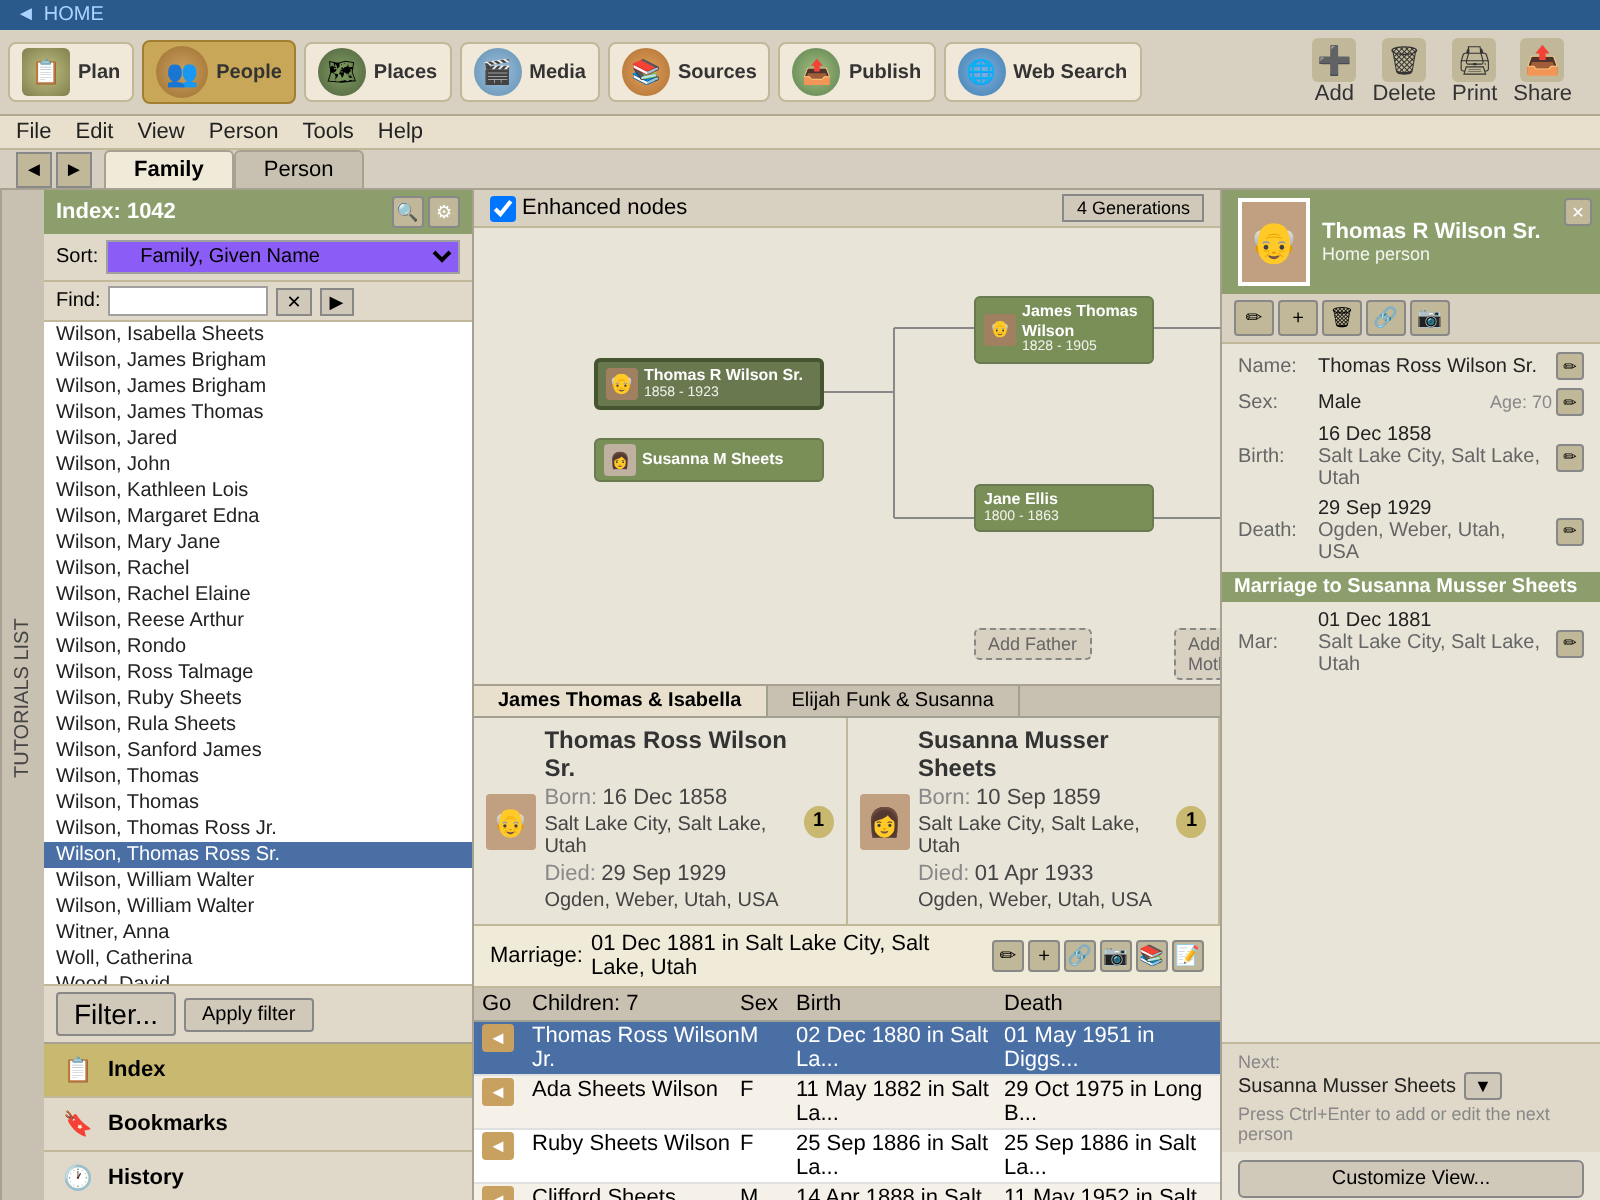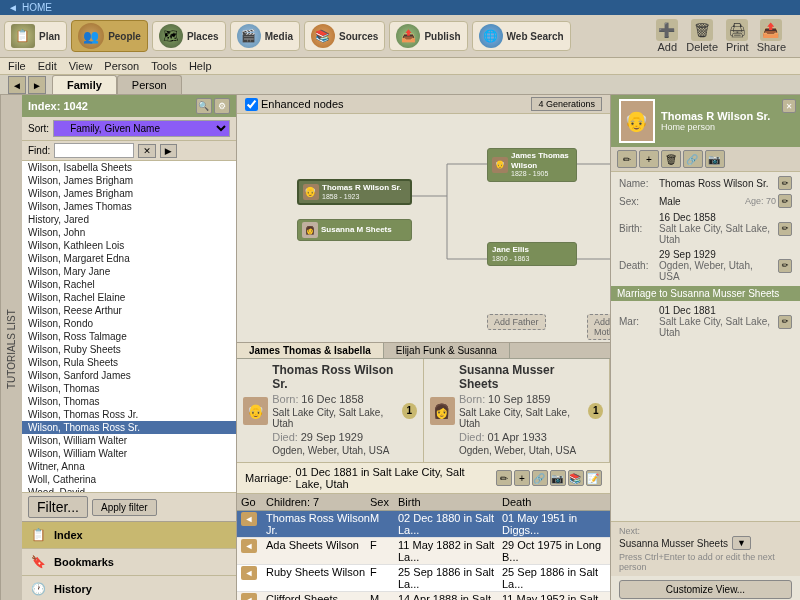--- a/index.html
+++ b/index.html
@@ -109,21 +109,21 @@
     #rp-header { background: #8b9e6b; color: white; padding: 4px 8px; display: flex; align-items: center; gap: 6px; }
     .rp-avatar { width: 36px; height: 44px; background: #c0a080; border: 2px solid white; overflow: hidden; display: flex; align-items: center; justify-content: center; font-size: 20px; flex-shrink: 0; }
     .rp-title { font-weight: bold; font-size: 11px; }
     .rp-subtitle { font-size: 9px; opacity: 0.9; }
     #rp-toolbar { display: flex; gap: 2px; padding: 3px 6px; background: #d8d0c0; border-bottom: 1px solid #c0b898; }
     .rp-tool { width: 20px; height: 18px; background: #c0b898; border: 1px solid #888; border-radius: 2px; cursor: pointer; display: flex; align-items: center; justify-content: center; font-size: 10px; }
     #rp-details { padding: 4px 8px; flex: 1; overflow-y: auto; }
     .rp-row { display: flex; margin-bottom: 4px; align-items: center; }
     .rp-field-label { width: 40px; font-size: 10px; color: #666; flex-shrink: 0; }
     .rp-field-value { font-size: 10px; color: #222; flex: 1; }
-    .rp-section-header { background: #8b9e6b; color: white; padding: 2px 6px; font-size: 10px; font-weight: normal; margin: 4px -8px; }
+    .rp-section-header { background: #8b9e6b; color: white; padding: 2px 6px; font-size: 10px; font-weight: bold; margin: 4px -8px; }
     .rp-edit-btn { width: 14px; height: 14px; background: #c0b898; border: 1px solid #888; border-radius: 2px; cursor: pointer; font-size: 8px; display: flex; align-items: center; justify-content: center; margin-left: 2px; flex-shrink: 0; }
     #rp-next { padding: 4px 8px; border-top: 1px solid #c0b898; background: #e0d8c8; font-size: 10px; }
     .rp-next-label { color: #888; font-size: 9px; }
     .rp-next-value { color: #222; font-size: 10px; }
     #customize-btn { margin: 4px 8px; padding: 3px 0; background: #d0c8b8; border: 1px solid #888; border-radius: 3px; text-align: center; cursor: pointer; font-size: 10px; }
 
     
     #pedigree-svg { position: absolute; top: 0; left: 0; width: 100%; height: 100%; pointer-events: none; }
   </style>
 </head>
@@ -223,21 +223,21 @@
       <span class="find-label">Find:</span>
       <input class="find-input" type="text" style="">
       <button class="find-btn">✕</button>
       <button class="find-btn">▶</button>
     </div>
     <div id="name-list">
         <div class="name-item">Wilson, Isabella Sheets</div>
         <div class="name-item">Wilson, James Brigham</div>
         <div class="name-item">Wilson, James Brigham</div>
         <div class="name-item">Wilson, James Thomas</div>
-        <div class="name-item">History, Jared</div>
+        <div class="name-item">Wilson, Jared</div>
         <div class="name-item">Wilson, John</div>
         <div class="name-item">Wilson, Kathleen Lois</div>
         <div class="name-item">Wilson, Margaret Edna</div>
         <div class="name-item">Wilson, Mary Jane</div>
         <div class="name-item">Wilson, Rachel</div>
         <div class="name-item">Wilson, Rachel Elaine</div>
         <div class="name-item">Wilson, Reese Arthur</div>
         <div class="name-item">Wilson, Rondo</div>
         <div class="name-item">Wilson, Ross Talmage</div>
         <div class="name-item">Wilson, Ruby Sheets</div>

